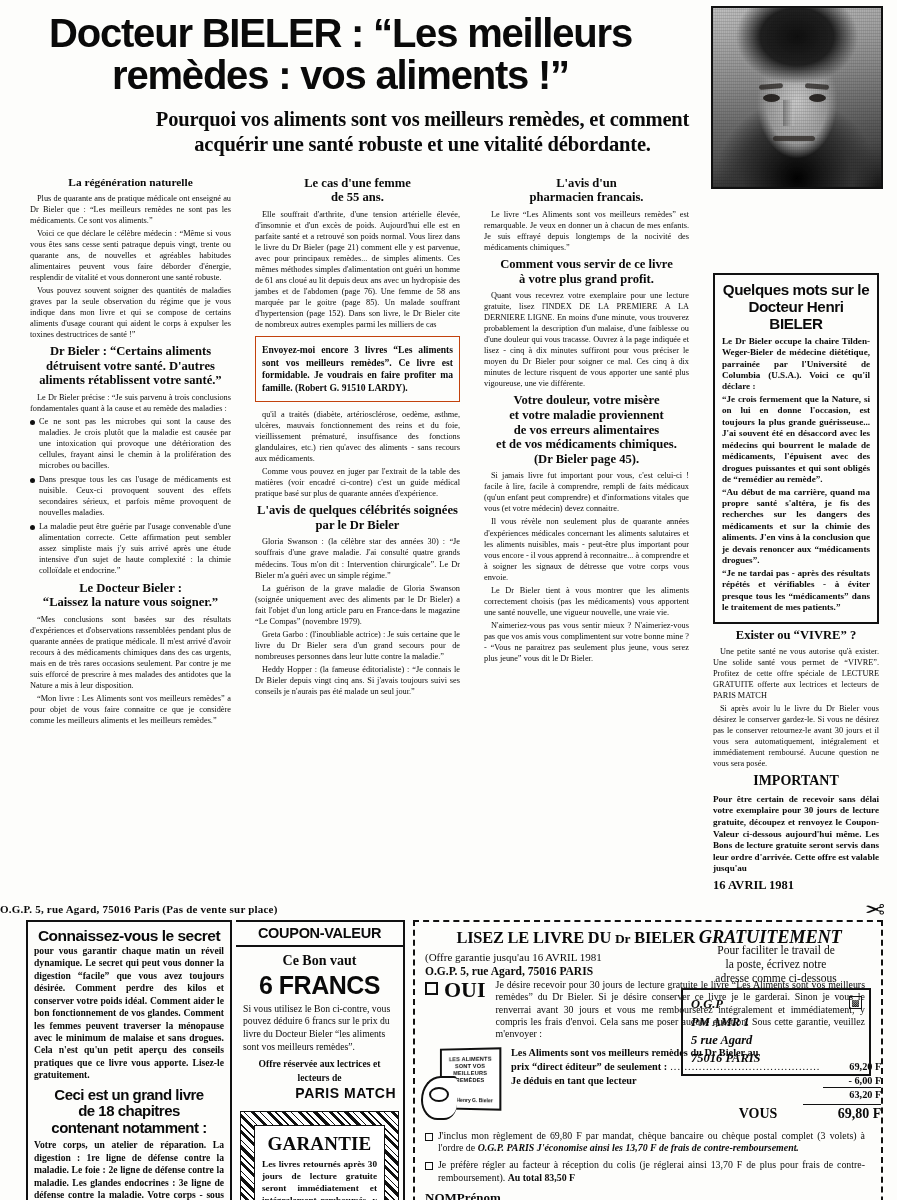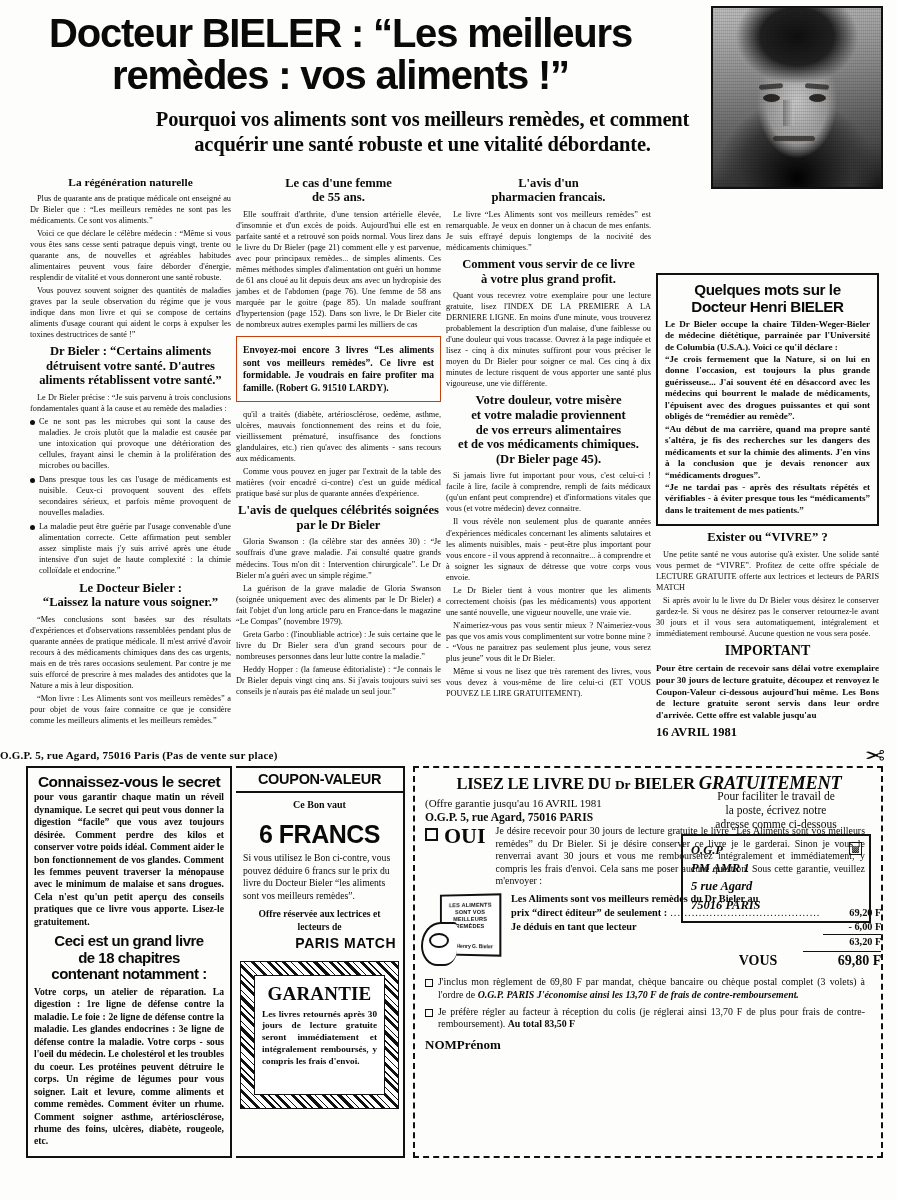--- a/index.html
+++ b/index.html
@@ -76,21 +76,21 @@
     line-height: 1.24;
     font-weight: bold;
     padding: 10px 110px 0 58px;
     letter-spacing:-0.2px;
   }
 
   
   .cols {
     display: grid;
     grid-template-columns: 201px 205px 205px 1fr;
-    column-gap: 5px;
+    column-gap: 24px;
     padding: 14px 18px 0 30px;
   }
   .col { font-size: 8.3px; line-height: 1.33; text-align: justify; }
   .col p { margin: 0 0 2px 0; text-indent: 7px; }
   .ch {
     font-family: "Liberation Serif", serif;
     font-weight: bold;
     text-align: center;
     font-size: 11.4px;
     line-height: 1.16;
@@ -144,21 +144,21 @@
   .lbox p { font-weight:bold; font-size:9.6px; line-height:1.3; text-align:justify; margin:0 0 2px 0; }
   .lbox h4 { font-family:"Liberation Sans",sans-serif;font-weight:bold;text-align:center;
              font-size:15px;line-height:1.1;margin:5px 0 3px 0;letter-spacing:-0.5px;}
 
   .coupon { border:2px solid #111; border-left:none; margin-left:4px; }
   .coupon .cbar { border-bottom:2px solid #111; padding:3px 0 4px 0; }
   .coupon .cbar span {
     display:block;text-align:center;font-family:"Liberation Sans",sans-serif;
     font-weight:bold;font-size:14.5px;letter-spacing:-0.3px;}
   .coupon .cin { padding:6px 7px 4px 7px; }
-  .coupon .cv1 { text-align:center;font-weight:bold;font-size:10px;margin-bottom:10px;}
+  .coupon .cv1 { text-align:center;font-weight:bold;font-size:14px;margin-bottom:2px;}
   .coupon .cv2 { text-align:center;font-family:"Liberation Sans",sans-serif;font-weight:bold;
                  font-size:25px;letter-spacing:-0.5px;margin-bottom:3px;}
   .coupon .cp { font-size:9.7px;line-height:1.3;margin:0 0 5px 0;}
   .coupon .cres { text-align:center;font-weight:bold;font-size:9.6px;line-height:1.3;margin-bottom:1px;}
   .coupon .cpm { text-align:right;font-family:"Liberation Sans",sans-serif;font-weight:bold;font-size:14px;letter-spacing:0.5px;}
 
   .garantie-wrap { margin:6px 4px 4px 4px; position:relative; }
   .gborder {
     padding:13px;
     background:
@@ -324,21 +324,20 @@
         <span>Votre douleur, votre misère</span><br>
         <span>et votre maladie proviennent</span><br>
         <span>de vos erreurs alimentaires</span><br>
         <span>et de vos médicaments chimiques.</span><br>
         <span>(Dr Bieler page 45).</span>
       </div>
       <p>Si jamais livre fut important pour vous, c'est celui-ci ! facile à lire, facile à comprendre, rempli de faits médicaux (qu'un enfant peut comprendre) et d'informations vitales que vous (et votre médecin) devez connaitre.</p>
       <p>Il vous révèle non seulement plus de quarante années d'expériences médicales concernant les aliments salutaires et les aliments nuisibles, mais - peut-être plus important pour vous encore - il vous apprend à reconnaitre... à comprendre et à soigner les signaux de détresse que votre corps vous envoie.</p>
       <p>Le Dr Bieler tient à vous montrer que les aliments correctement choisis (pas les médicaments) vous apportent une santé nouvelle, une vigueur nouvelle, une vraie vie.</p>
       <p>N'aimeriez-vous pas vous sentir mieux ? N'aimeriez-vous pas que vos amis vous complimentent sur votre bonne mine ? - “Vous ne paraitrez pas seulement plus jeune, vous serez plus jeune” vous dit le Dr Bieler.</p>
-      <p>Même si vous ne lisez que très rarement des livres, vous vous devez à vous-même de lire celui-ci (ET VOUS POUVEZ LE LIRE GRATUITEMENT).</p>
     </div>
 
     <div class="col">
       <div style="height:101px"></div>
       <div class="bielerbox">
         <div class="bt">
           <span>Quelques mots sur le</span><br>
           <span>Docteur Henri BIELER</span>
         </div>
         <p>Le Dr Bieler occupe la chaire Tilden-Weger-Bieler de médecine diététique, parrainée par l'Université de Columbia (U.S.A.). Voici ce qu'il déclare :</p>

